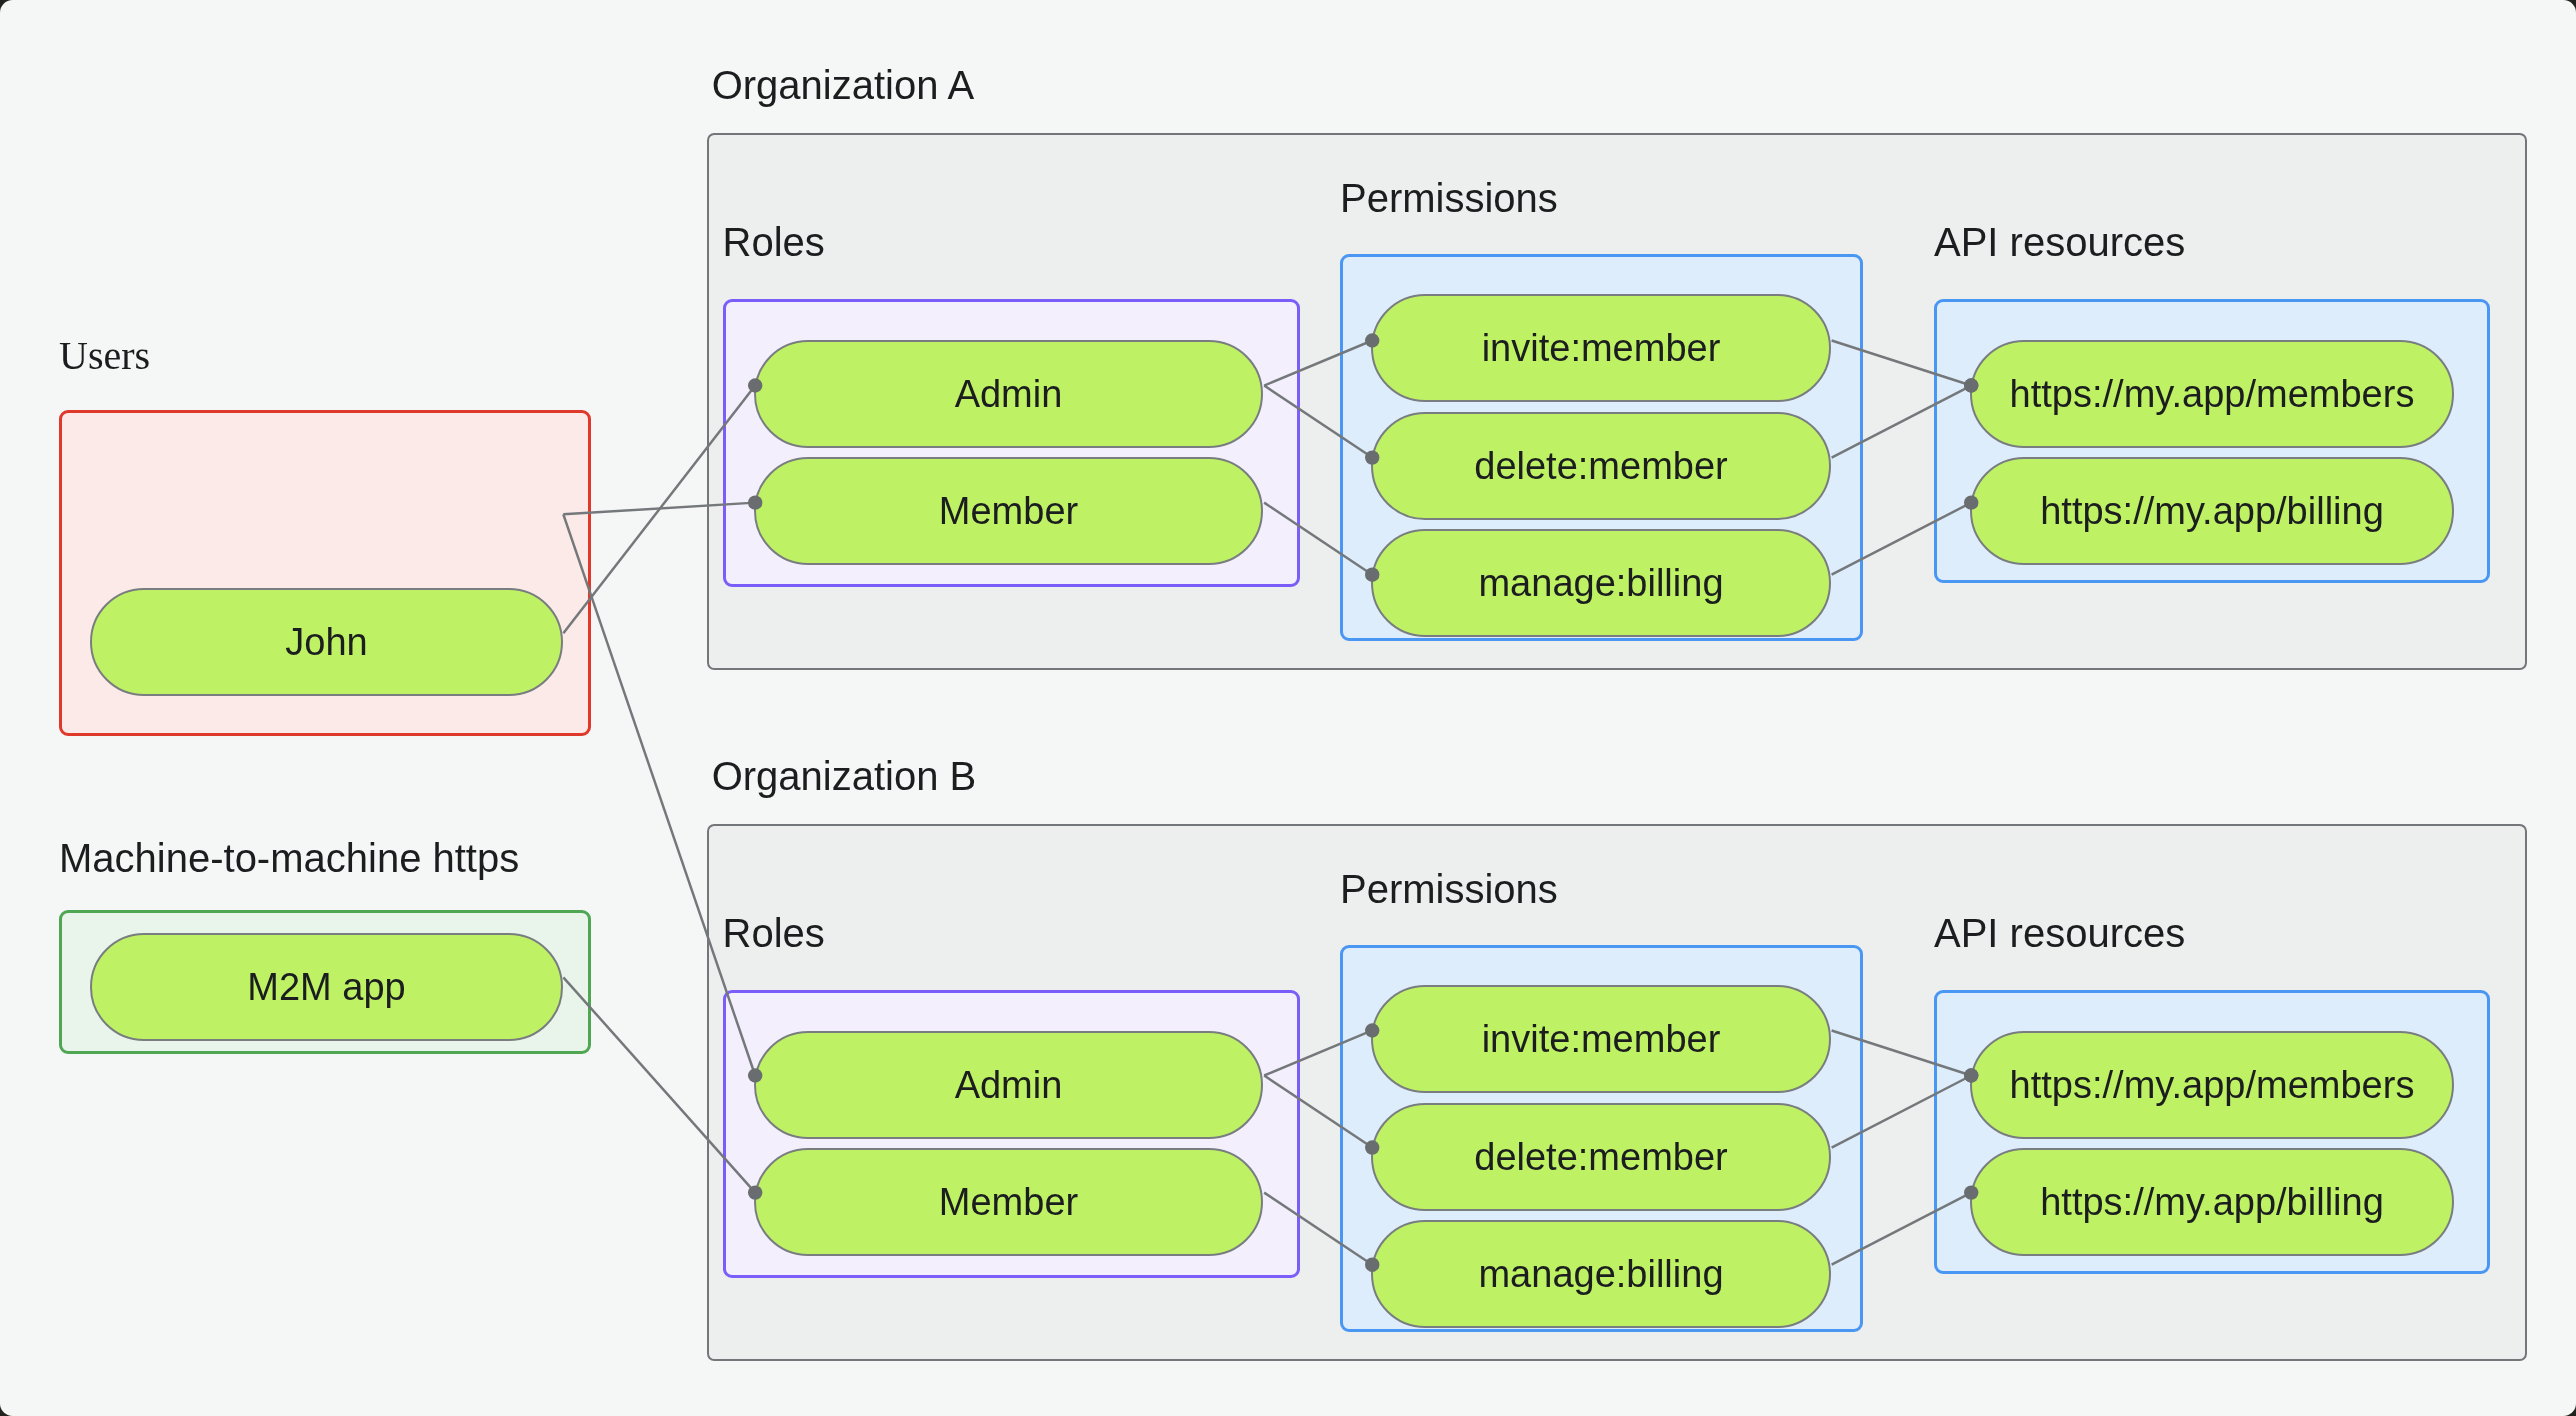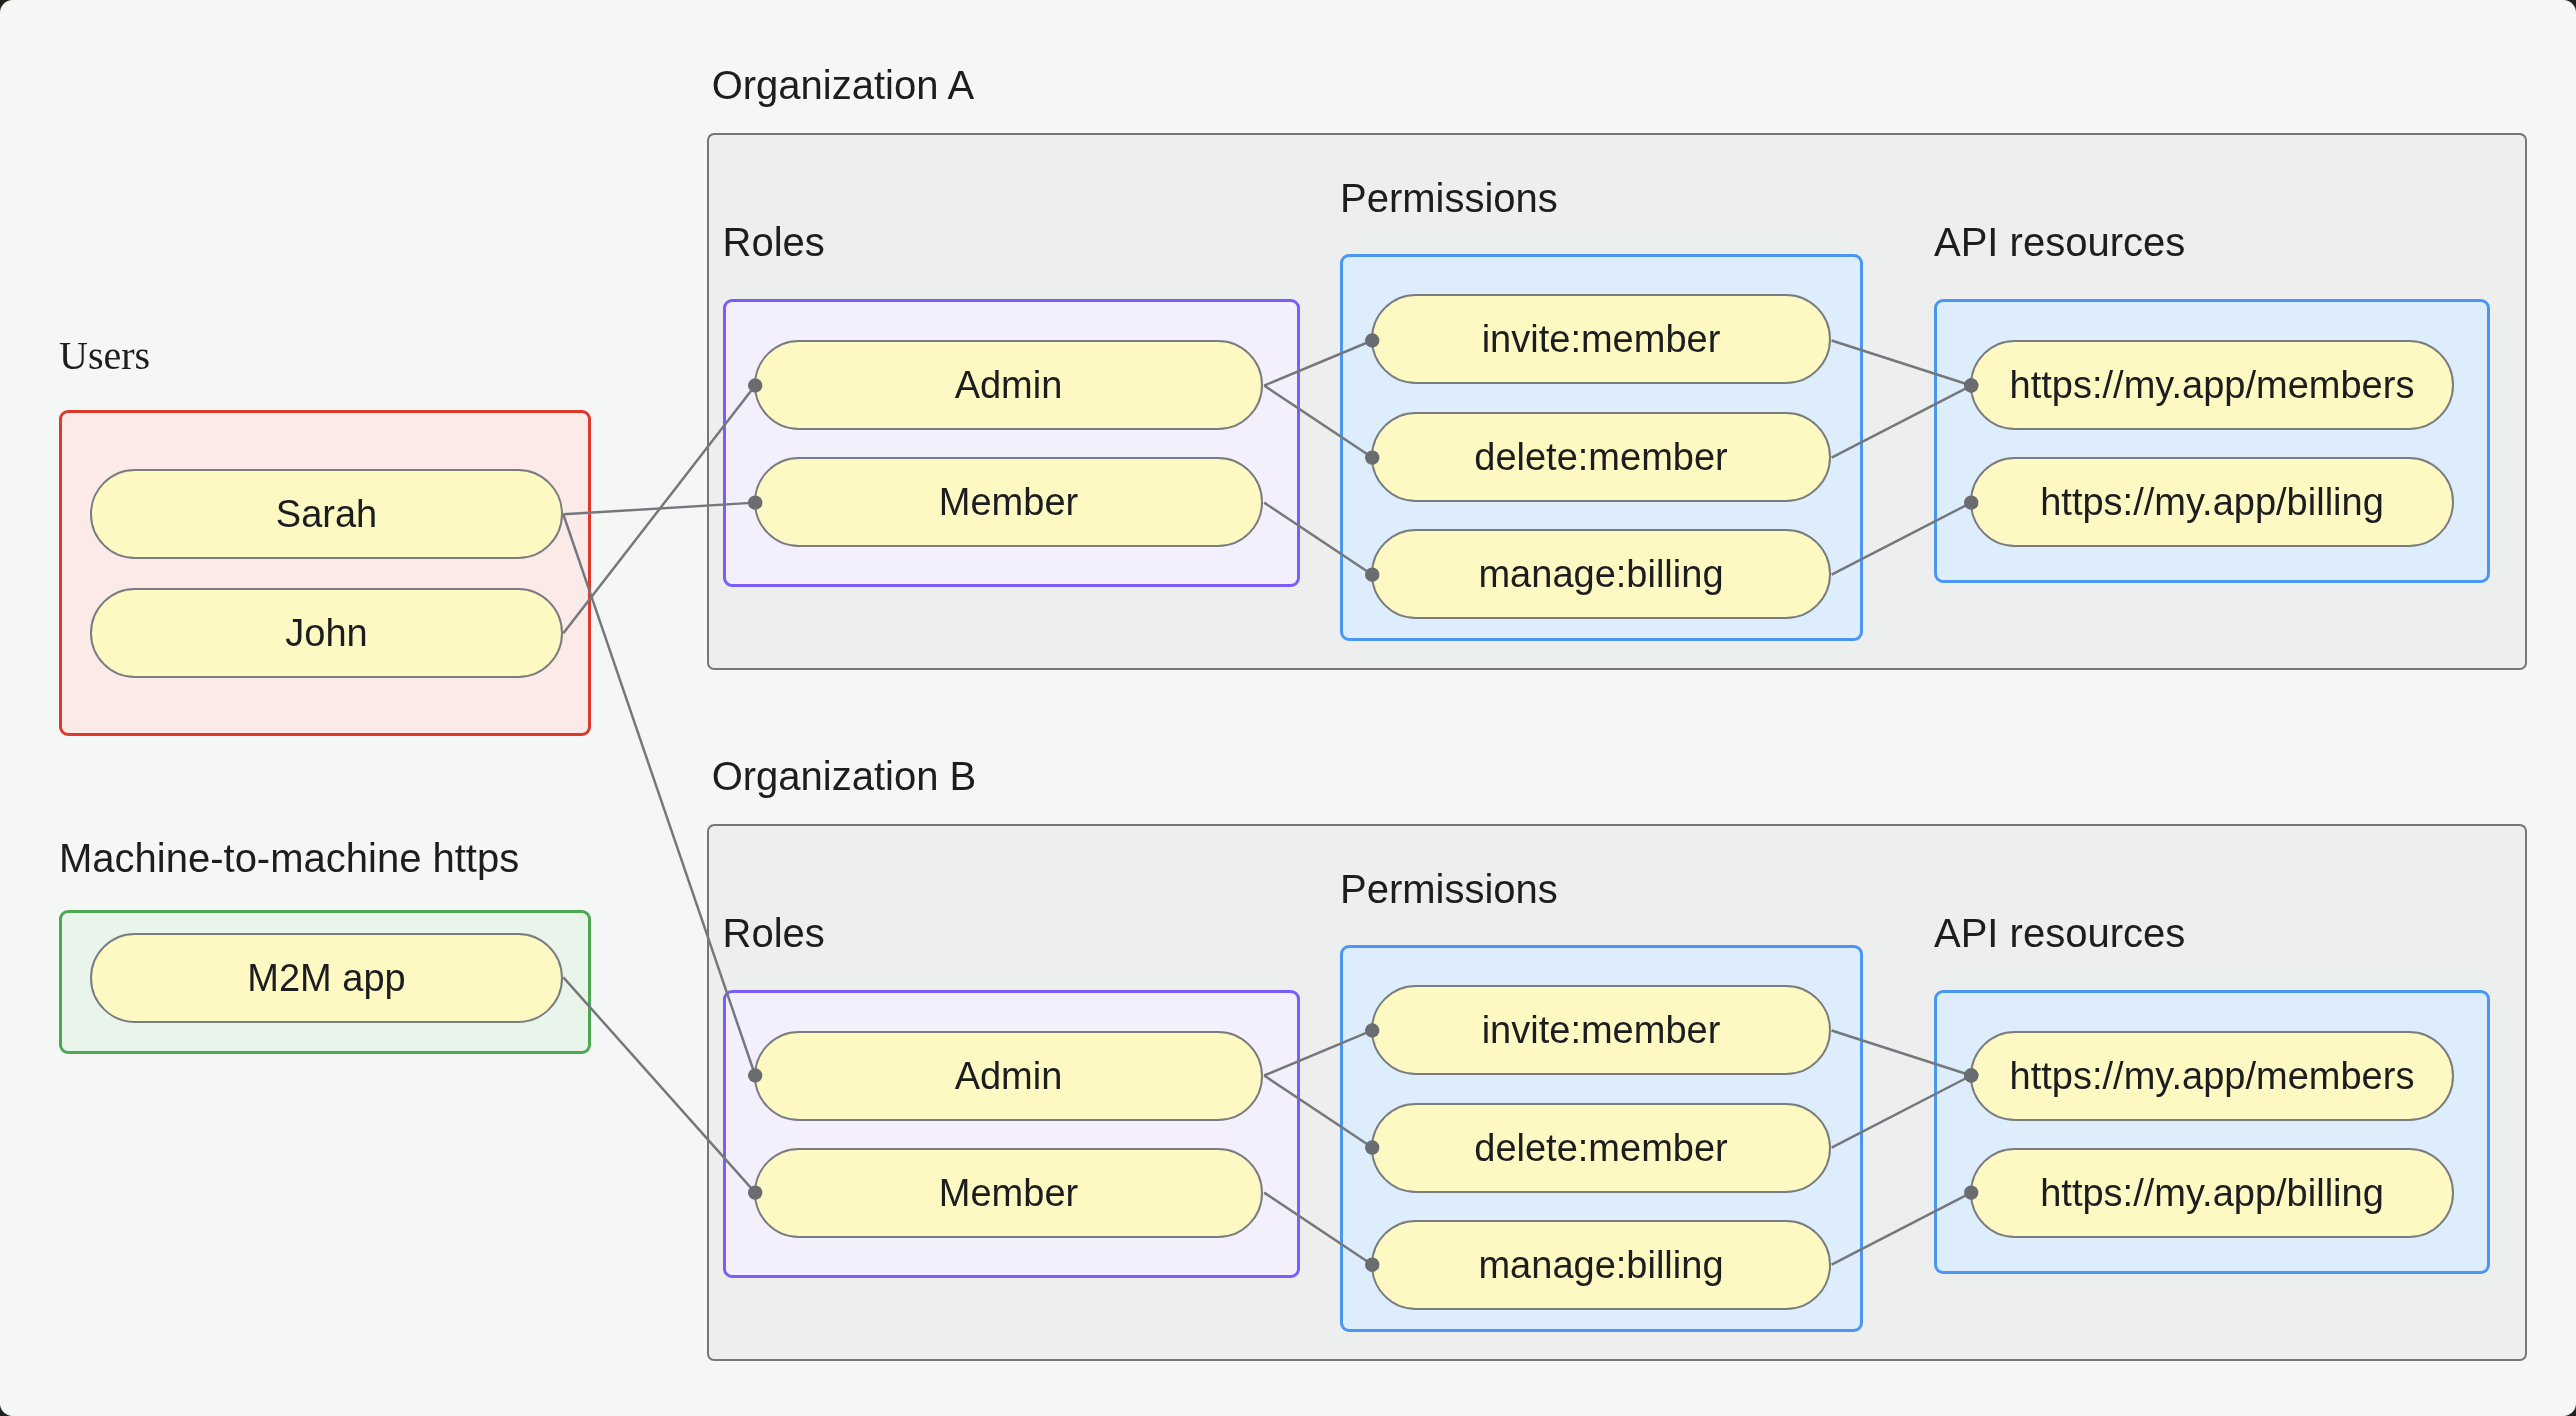--- a/index.html
+++ b/index.html
@@ -50,22 +50,22 @@
   .subbox {
     position: absolute;
     border-radius: 9px;
     box-sizing: border-box;
   }
   .roles-box { left: 13.5px;   top: 164px; width: 577px; height: 288px; background: #F3EFFD; border: 3.6px solid #7B5DF9; }
   .perms-box { left: 631px;  top: 119px; width: 523px; height: 387px; background: #DEEDFC; border: 3.6px solid #4A97F3; }
   .api-box   { left: 1225px; top: 164px; width: 556px; height: 284px; background: #DEEDFC; border: 3.6px solid #4A97F3; }
   .pill {
     position: absolute;
-    height: 90px;
-    background: #fef9c3;
+    height: 108px;
+    background: #bef264;
     border: 2.7px solid #797D80;
     border-radius: 54px;
     box-sizing: border-box;
     display: flex;
     align-items: center;
     justify-content: center;
     font-size: 38px;
     color: #1B1D1F;
     white-space: nowrap;
   }
@@ -92,21 +92,20 @@
     z-index: 10;
   }
 </style>
 </head>
 <body>
 
 <div class="canvas">
 
   <div class="group-label users-label">Users</div>
   <div class="box users-box"></div>
-  <div class="pill pill--sarah">Sarah</div>
   <div class="pill pill--john">John</div>
 
   <div class="group-label m2m-label">Machine-to-machine https</div>
   <div class="box m2m-box"></div>
   <div class="pill pill--m2m">M2M app</div>
 
   <div class="org org--a">
     <div class="group-label org-title">Organization A</div>
     <div class="group-label roles-label">Roles</div>
     <div class="group-label permissions-label">Permissions</div>

